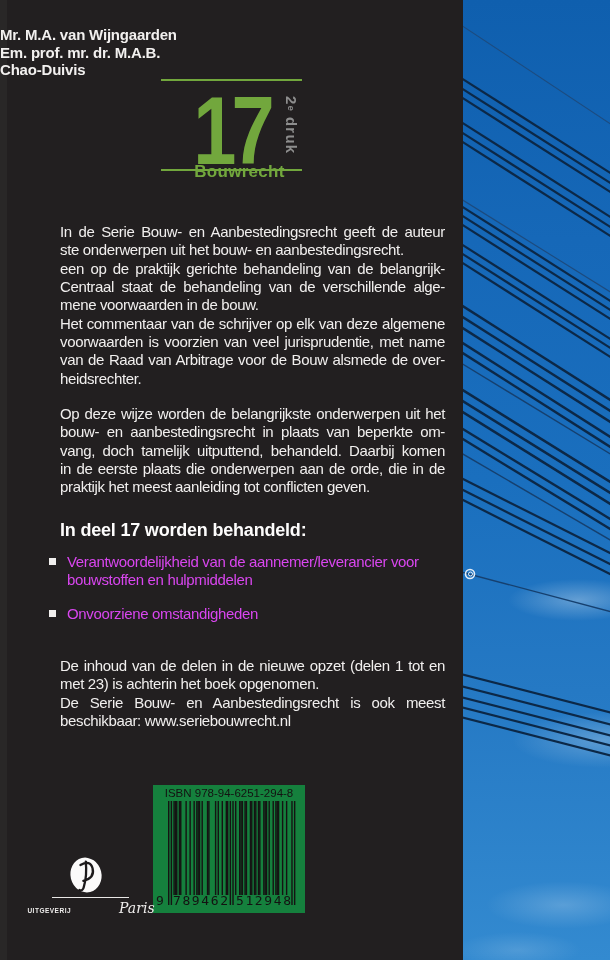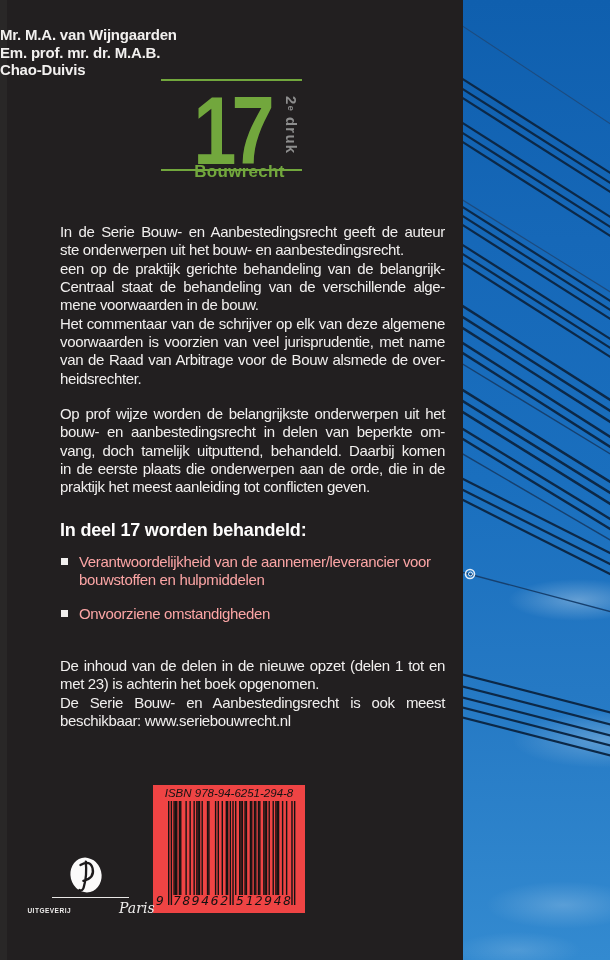--- a/index.html
+++ b/index.html
@@ -31,27 +31,27 @@
   .series{position:absolute;top:162px;left:0;width:100%;text-align:center;
           font-size:17px;font-weight:bold;color:#72a73d;letter-spacing:.3px;padding-left:8px;}
   
   .body{position:absolute;left:60px;width:385px;color:#f1efee;
         font-size:15px;line-height:18.35px;letter-spacing:-.35px;margin-top:12px;}
   .b1{top:211px}.b2{top:393px}.b3{top:645px}
   .jline{text-align:justify;text-align-last:justify;white-space:normal;}
   .jline.last{text-align-last:left;}
   .heading{position:absolute;left:60px;top:520px;font-size:18px;font-weight:bold;
            color:#fdfcfc;letter-spacing:-.2px;}
-  .bullet{position:absolute;left:60px;width:386px;display:flex;color:#fca5a5;
+  .bullet{position:absolute;left:48px;width:386px;display:flex;color:#d946ef;
           font-size:15px;line-height:18.35px;letter-spacing:-.35px;}
   .bullet .sq{flex:0 0 7px;width:7px;height:7px;background:#f1efee;margin:5px 11px 0 1px;}
   .bullet1{top:553px}.bullet2{top:605px}
   
   .barcode-box{position:absolute;left:153px;top:785px;width:152px;height:128px;
-               background:#ef4444;color:#141212;font-style:italic;}
+               background:#15803d;color:#141212;}
   .isbn{position:absolute;top:2px;left:0;width:100%;text-align:center;font-size:11.5px;}
   #barcode{position:absolute;left:0;top:16px;}
   .bc-digits{position:absolute;top:108px;left:0;width:100%;
              font-family:"DejaVu Sans Mono",monospace;font-size:13px;}
   .bc-digits span{position:absolute;letter-spacing:1.6px;}
   .d9{left:3px;letter-spacing:0;}
   .dL{left:20px;}
   .dR{left:83px;}
   
   .publisher{position:absolute;left:48px;top:852px;width:92px;color:#efedec;}
@@ -136,22 +136,22 @@
     <div class="para">
         <div class="jline">Het commentaar van de schrijver op elk van deze algemene</div>
         <div class="jline">voorwaarden is voorzien van veel jurisprudentie, met name</div>
         <div class="jline">van de Raad van Arbitrage voor de Bouw alsmede de over-</div>
         <div class="jline last">heidsrechter.</div>
       </div>
   </div>
 
   <div class="body b2">
     <div class="para">
-        <div class="jline">Op prof wijze worden de belangrijkste onderwerpen uit het</div>
-        <div class="jline">bouw- en aanbestedingsrecht in delen van beperkte om-</div>
+        <div class="jline">Op deze wijze worden de belangrijkste onderwerpen uit het</div>
+        <div class="jline">bouw- en aanbestedingsrecht in plaats van beperkte om-</div>
         <div class="jline">vang, doch tamelijk uitputtend, behandeld. Daarbij komen</div>
         <div class="jline">in de eerste plaats die onderwerpen aan de orde, die in de</div>
         <div class="jline last">praktijk het meest aanleiding tot conflicten geven.</div>
       </div>
   </div>
 
   <div class="heading">In deel 17 worden behandeld:</div>
 
   <div class="bullet bullet1">
     <span class="sq"></span>

